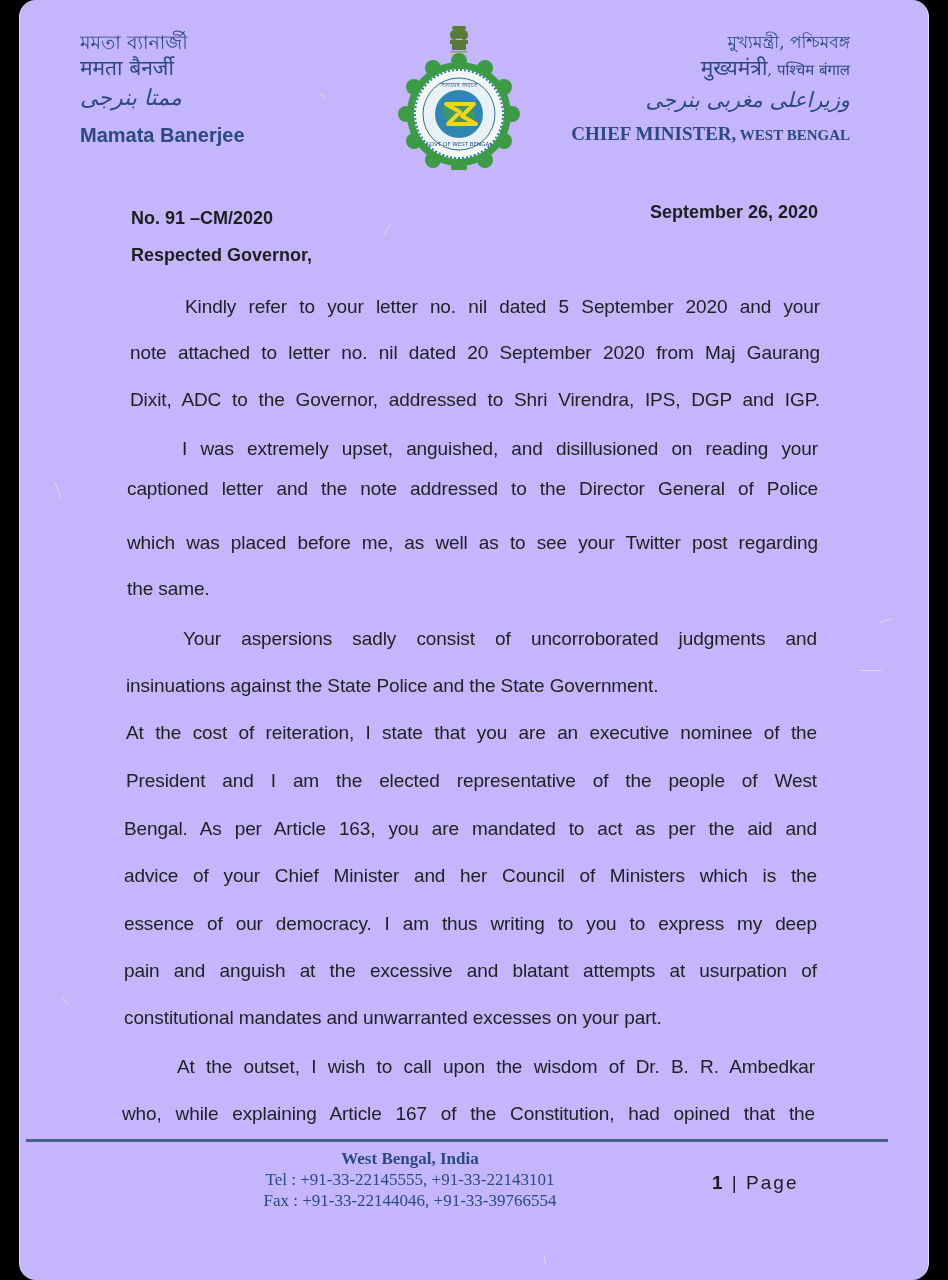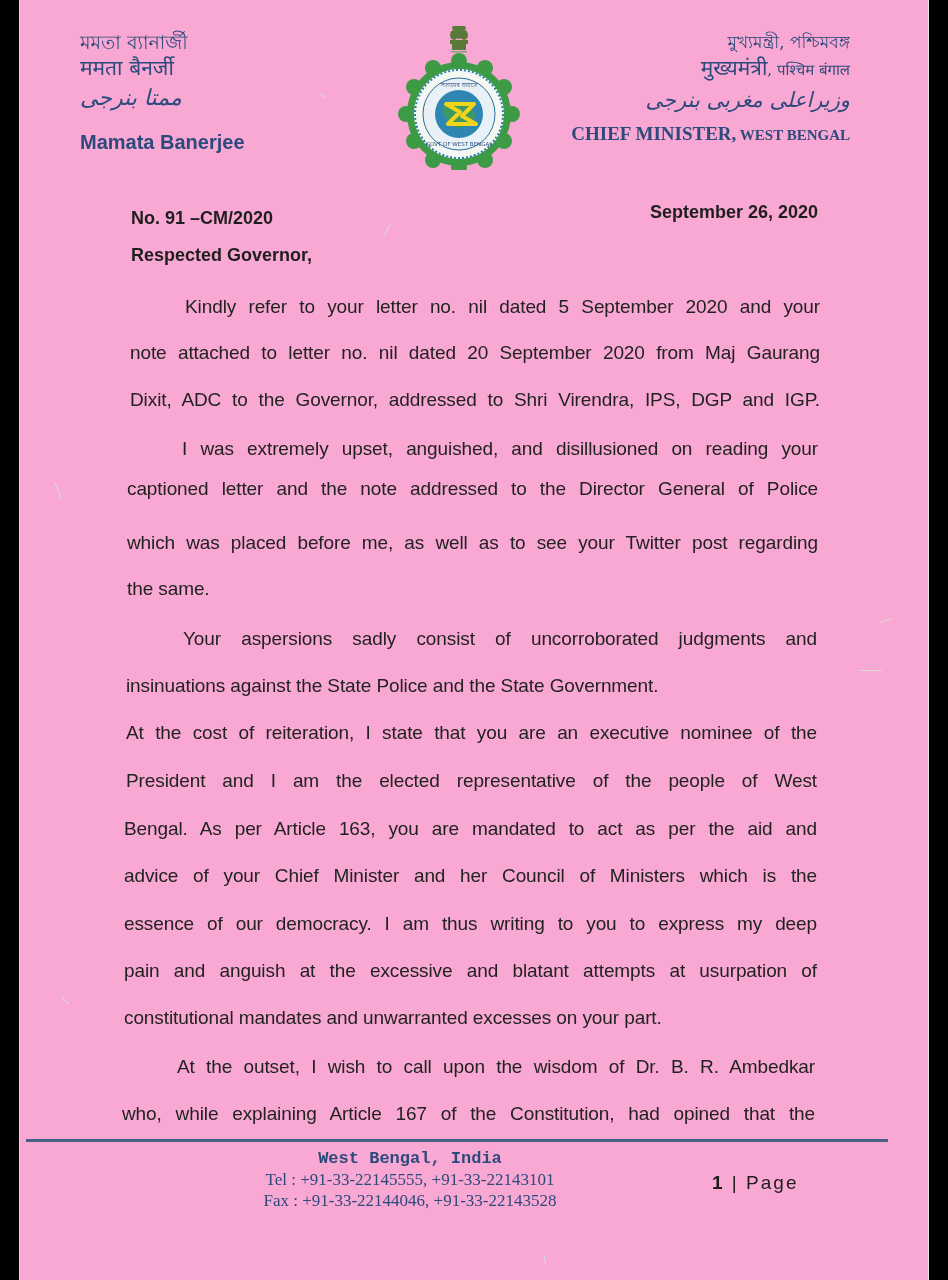--- a/index.html
+++ b/index.html
@@ -4,34 +4,35 @@
 <style>
   html, body { margin: 0; padding: 0; }
   body {
     width: 948px; height: 1280px; overflow: hidden;
     background: #000;
     position: relative;
     font-family: "Liberation Sans", sans-serif;
   }
   .page {
     position: absolute; left: 19px; top: 0; width: 910px; height: 1280px;
-    background: #f9a8d4;
+    background: #c4b5fd;
     border-left: 1px solid #d8d8d8;
     border-right: 1px solid #e4e4e4;
     box-sizing: border-box;
     overflow: hidden;
+    border-radius: 17px;
   }
   .speck { position: absolute; background: #d9d9d9; height: 1px; }
 
   
   .lh-left { position: absolute; left: 60px; top: 30px; color: #2c4a7c; }
   .lh-left .bn { font-family: "DejaVu Sans", sans-serif; font-size: 19px; line-height: 24px; }
   .lh-left .hi { font-family: "DejaVu Sans", sans-serif; font-size: 21px; line-height: 28px; }
   .lh-left .ur { font-family: "DejaVu Sans", sans-serif; font-size: 22px; line-height: 32px; font-style: italic; direction: rtl; text-align: left; unicode-bidi: plaintext; }
-  .lh-left .en { font-weight: bold; font-size: 20px; line-height: 28px; margin-top: 14px; }
+  .lh-left .en { font-weight: bold; font-size: 20px; line-height: 28px; margin-top: 7px; }
 
   .lh-right { position: absolute; right: 78px; top: 30px; color: #2c4a7c; text-align: right; }
   .lh-right .bn { font-family: "DejaVu Serif", serif; font-size: 17px; line-height: 24px; }
   .lh-right .hi { font-family: "DejaVu Serif", serif; font-size: 21px; line-height: 28px; }
   .lh-right .hi small { font-size: 15px; }
   .lh-right .ur { font-family: "DejaVu Sans", sans-serif; font-size: 21px; line-height: 32px; font-style: italic; }
   .lh-right .en { font-family: "Liberation Serif", serif; font-weight: bold; font-size: 19px; line-height: 28px; margin-top: 4px; }
   .lh-right .en span { font-size: 15px; }
 
   
@@ -40,21 +41,21 @@
   .ref-date { position: absolute; right: 110px; top: 202px; font-weight: bold; font-size: 18px; color: #1e1e1e; }
   .salutation { position: absolute; left: 111px; top: 245px; font-weight: bold; font-size: 18px; color: #1e1e1e; }
 
   .line { position: absolute; white-space: nowrap; font-size: 19px; color: #222; letter-spacing: -0.1px; }
   .just { text-align: justify; text-align-last: justify; }
 
   
   .footer-rule { position: absolute; left: 6px; width: 862px; top: 1139px; height: 3px; background: #4a5f86; }
   .footer { position: absolute; left: 170px; top: 1148px; width: 440px; text-align: center; color: #2c4a7c; font-family: "Liberation Serif", serif; }
   .footer .l1 { font-weight: bold; font-size: 17px; line-height: 21px; }
-  .footer .l2 { font-weight: bold; font-size: 17px; line-height: 21px; font-family: Liberation Mono, monospace; }
+  .footer .l2 { font-weight: bold; font-size: 17px; line-height: 21px; }
   .footer .l3, .footer .l4 { font-size: 17px; line-height: 21px; }
   .page-num { position: absolute; left: 692px; top: 1172px; font-size: 19px; color: #1e1e1e; letter-spacing: 2px; }
   .page-num b { font-weight: bold; }
 </style>
 </head>
 <body>
 
 <div class="page">
 
   <div class="speck" style="left:300px;top:95px;width:6px;transform:rotate(30deg)"></div>
@@ -143,17 +144,17 @@
   <div class="line just" style="left:104px;top:960px;width:693px">pain and anguish at the excessive and blatant attempts at usurpation of</div>
   <div class="line" style="left:104px;top:1007px">constitutional mandates and unwarranted excesses on your part.</div>
 
   <div class="line just" style="left:157px;top:1056px;width:638px">At the outset, I wish to call upon the wisdom of Dr. B. R. Ambedkar</div>
   <div class="line just" style="left:102px;top:1103px;width:693px">who, while explaining Article 167 of the Constitution, had opined that the</div>
 
   <div class="footer-rule"></div>
   <div class="footer">
     <div class="l2">West Bengal, India</div>
     <div class="l3">Tel : +91-33-22145555, +91-33-22143101</div>
-    <div class="l4">Fax : +91-33-22144046, +91-33-22143528</div>
+    <div class="l4">Fax : +91-33-22144046, +91-33-39766554</div>
   </div>
   <div class="page-num"><b>1</b><span> </span><span>| Page</span></div>
 
 </div>
 
 </body></html>

